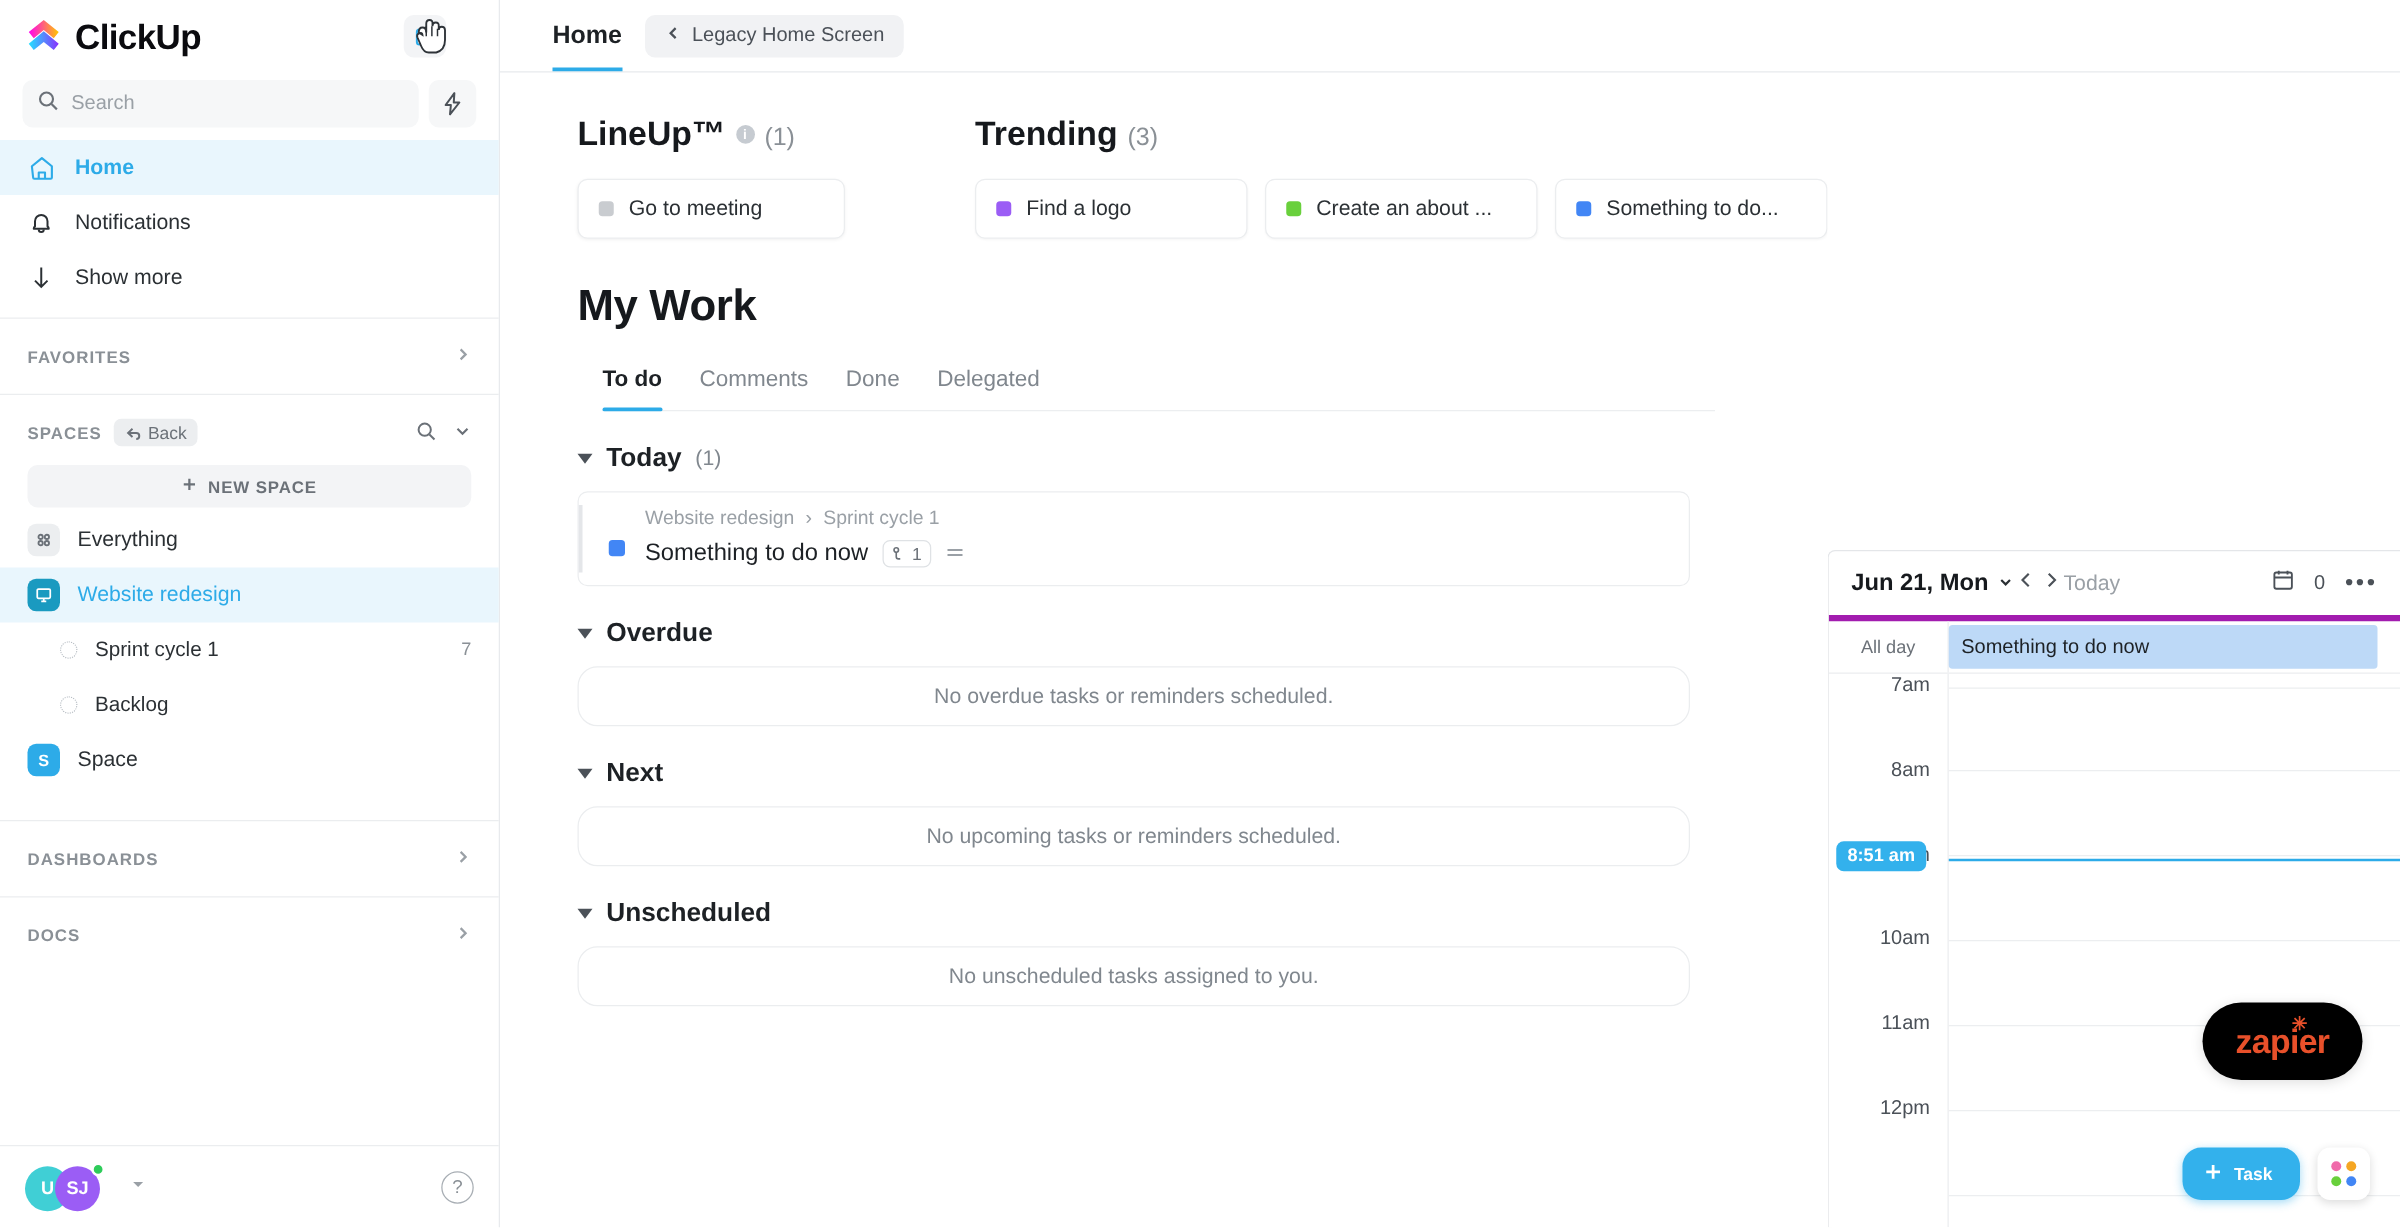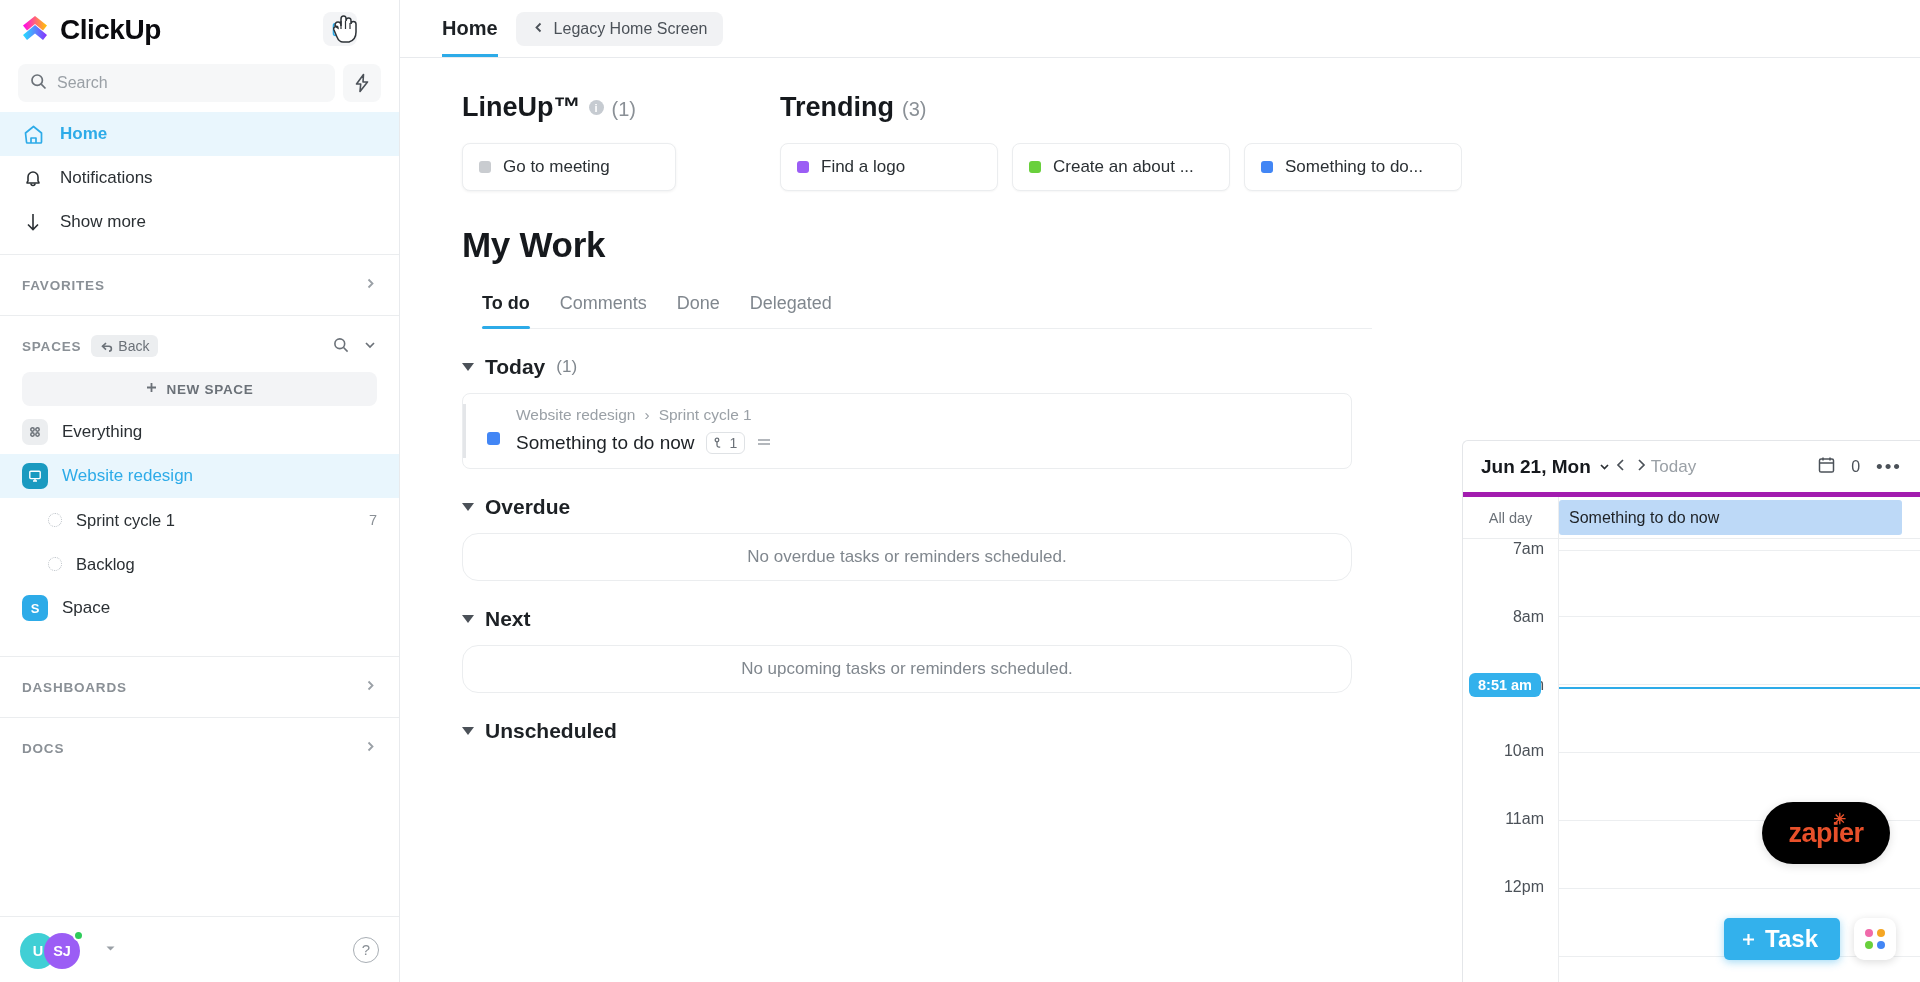--- a/index.html
+++ b/index.html
@@ -260,22 +260,22 @@
   .zapier {
     position: absolute; right: 30px; bottom: 118px; width: 128px; height: 62px;
     background: #000000; border-radius: 31px; box-shadow: 0 2px 10px rgba(0,0,0,0.13);
     display: flex; align-items: center; justify-content: center;
   }
   .zapier-text { color: #e8502a; font-size: 27px; font-weight: 600; letter-spacing: -0.5px; position: relative;}
   .zap-star { position: absolute; right: 18px; top: -8px; color: #e8502a; font-size: 15px;}
 
   .fab-row { position: absolute; right: 24px; bottom: 22px; display: flex; align-items: center; gap: 14px;}
   .fab-task {
-    height: 42px; padding: 0 22px 0 17px; border-radius: 5px; background: #33b1ec;
-    color: #fff; font-size: 24px; font-weight: 600; display: flex; align-items: center; gap: 9px;
+    height: 42px; padding: 0 22px 0 17px; border-radius: 15px; background: #33b1ec;
+    color: #fff; font-size: 14px; font-weight: 600; display: flex; align-items: center; gap: 9px;
     box-shadow: 0 2px 8px rgba(45,171,232,0.45);
   }
   .fab-apps {
     width: 42px; height: 42px; border-radius: 10px; background: #fff;
     box-shadow: 0 2px 8px rgba(0,0,0,0.14); display:flex;align-items:center;justify-content:center;
   }
   .dotgrid { display:grid; grid-template-columns: 8px 8px; grid-gap: 4px; }
   .dotgrid i { width: 8px; height: 8px; border-radius: 50%; display:block; }
 </style>
 </head>
@@ -594,20 +594,21 @@
               <span>Next</span>
             </div>
             <div class="grp-box">No upcoming tasks or reminders scheduled.</div>
           </div>
 
           <div class="grp">
             <div class="grp-head">
               <span class="caret"></span>
               <span>Unscheduled</span>
             </div>
+            <div class="grp-box">No unscheduled tasks assigned to you.</div>
           </div>
         </div>
       </div>
 
       <div class="cal">
         <div class="cal-head">
           <span class="cal-date">
             <span>Jun 21, Mon</span>
             <span>
               <svg width="13" height="13" viewBox="0 0 13 13" fill="none" stroke="#2b3034" stroke-width="1.7">

